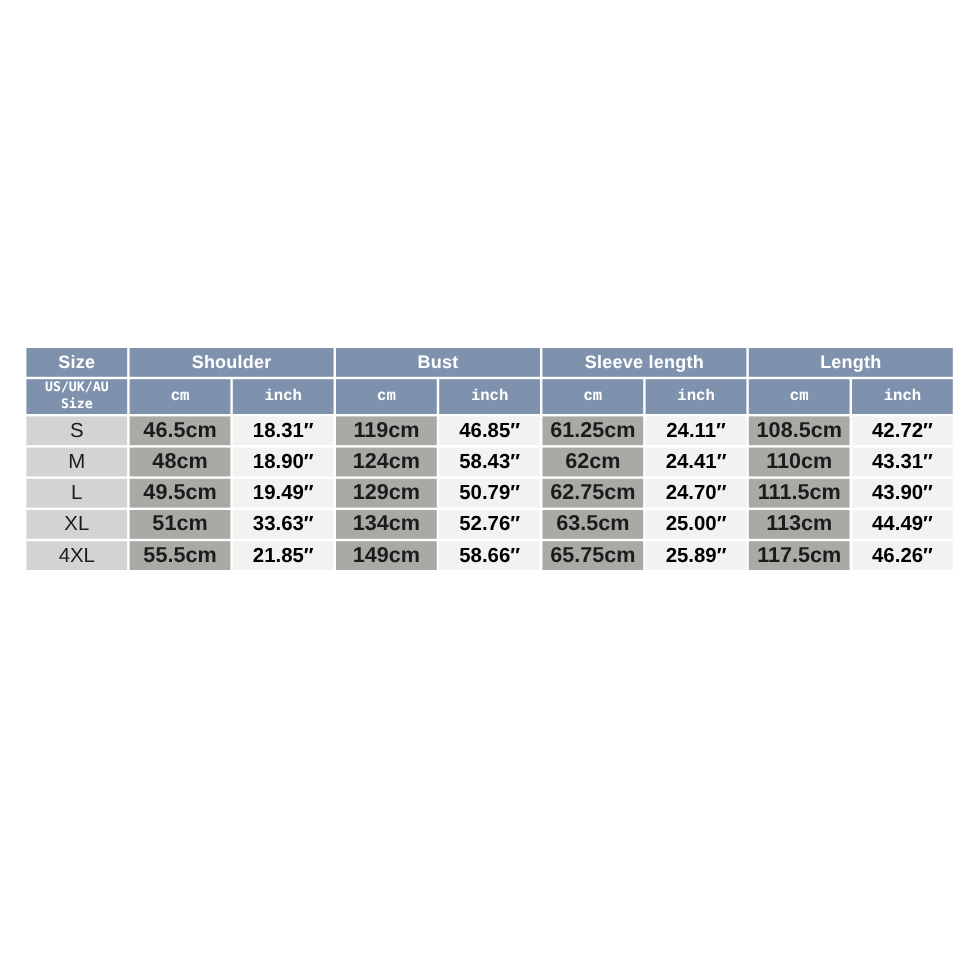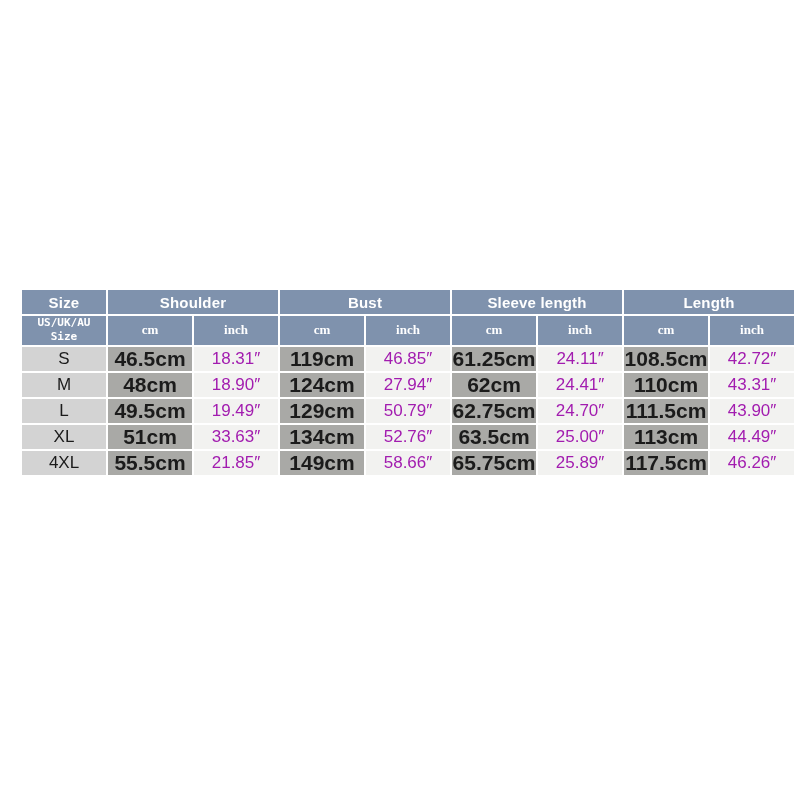--- a/index.html
+++ b/index.html
@@ -49,21 +49,21 @@
     font-size: 15px;
     font-family: "Liberation Sans", sans-serif;
     height: 40px;
     letter-spacing: 0.2px;
   }
   .hdr-sub {
     background: #7f92ad;
     color: #ffffff;
     font-weight: bold;
     font-size: 13px;
-    font-family: Liberation Serif, serif;
+    font-family: Liberation Mono, monospace;
     height: 40px;
     line-height: 1.25;
   }
   .hdr-sizecol {
     background: #7f92ad;
     color: #ffffff;
     font-weight: bold;
     font-size: 11px;
     font-family: "DejaVu Sans Mono", monospace;
     height: 40px;
@@ -76,29 +76,29 @@
   .c-size {
     background: #d3d3d3;
     color: #1b1b1b;
     font-size: 17px;
     font-weight: normal;
     height: 25px;
   }
   .c-cm {
     background: #a9a9a6;
     color: #1b1b1b;
-    font-size: 21px;
+    font-size: 18px;
     font-weight: bold;
     height: 25px;
   }
   .c-inch {
     background: #f2f2f0;
-    color: #a21caf;
+    color: #000000;
     font-size: 17px;
-    font-weight: normal;
+    font-weight: bold;
     height: 25px;
   }
 </style>
 </head>
 <body>
 
 <div id="chart-wrap">
   <table class="size-table">
     <colgroup>
       <col style="width:84px">
@@ -145,21 +145,21 @@
           <td class="c-cm">61.25cm</td>
           <td class="c-inch">24.11″</td>
           <td class="c-cm">108.5cm</td>
           <td class="c-inch">42.72″</td>
         </tr>
         <tr>
           <td class="c-size">M</td>
           <td class="c-cm">48cm</td>
           <td class="c-inch">18.90″</td>
           <td class="c-cm">124cm</td>
-          <td class="c-inch">27.94″</td>
+          <td class="c-inch">58.43″</td>
           <td class="c-cm">62cm</td>
           <td class="c-inch">24.41″</td>
           <td class="c-cm">110cm</td>
           <td class="c-inch">43.31″</td>
         </tr>
         <tr>
           <td class="c-size">L</td>
           <td class="c-cm">49.5cm</td>
           <td class="c-inch">19.49″</td>
           <td class="c-cm">129cm</td>

